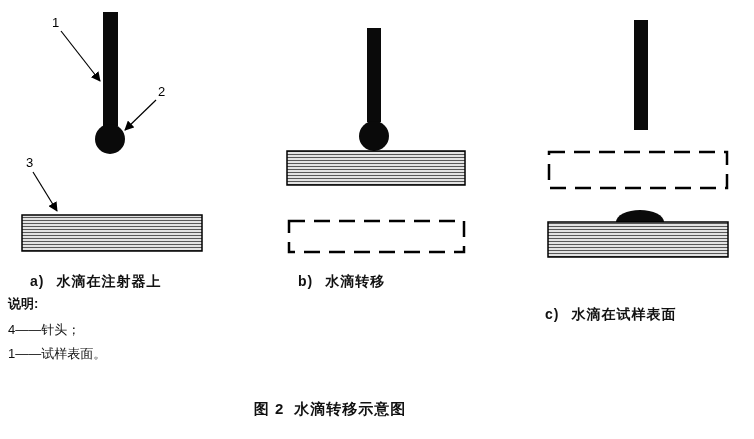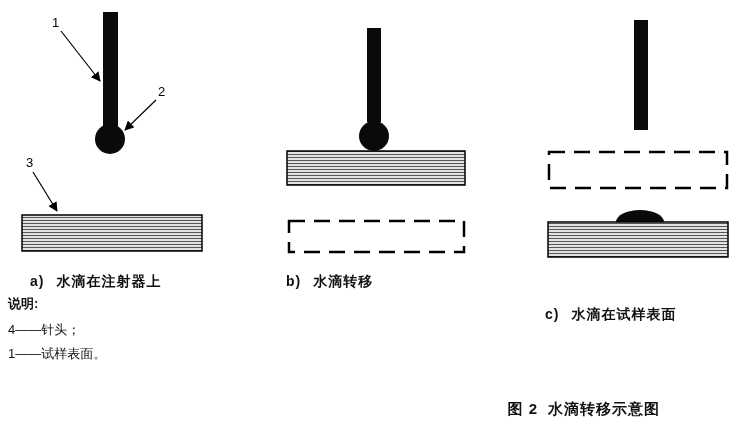--- a/index.html
+++ b/index.html
@@ -26,21 +26,21 @@
     left:8px;top:292px;
     font-size:13px;
     line-height:24px;
   }
   .legend-heading{font-weight:bold;font-size:13px;margin-bottom:2px;}
   .legend-item{white-space:nowrap;}
   .figure-caption{
     position:absolute;
     left:0;top:400px;
     width:660px;
-    text-align:right;
+    text-align:center;
     font-size:15px;
     font-weight:bold;
     letter-spacing:1px;
   }
   .figure-caption .fig-label{margin-right:10px;}
 </style>
 </head>
 <body>
 
 <div class="page">
@@ -82,21 +82,21 @@
       <rect x="634" y="20" width="14" height="110" fill="#0a0a0a"></rect>
       <rect x="549" y="152" width="178" height="36" fill="none" stroke="#000" stroke-width="2.5" stroke-dasharray="16 9"></rect>
       <path d="M616,222 A24,12 0 0 1 664,222 Z" fill="#0a0a0a"></path>
       <rect x="548" y="222" width="180" height="35" fill="url(#hatch)" stroke="#000" stroke-width="1.5"></rect>
     </g>
   </svg>
 
   <div class="panel-caption" style="left:30px;top:273px;width:200px;">
     <span class="cap-label">a)</span><span>水滴在注射器上</span>
   </div>
-  <div class="panel-caption" style="left:286px;top:273px;width:175px;">
+  <div class="panel-caption" style="left:298px;top:273px;width:175px;">
     <span class="cap-label">b)</span><span>水滴转移</span>
   </div>
   <div class="panel-caption" style="left:545px;top:278px;width:195px;margin-top:28px;">
     <span class="cap-label">c)</span><span>水滴在试样表面</span>
   </div>
 
   <div class="legend">
     <div class="legend-heading">说明:</div>
     <div class="legend-item">4——针头；</div>
     <div class="legend-item">1——试样表面。</div>

